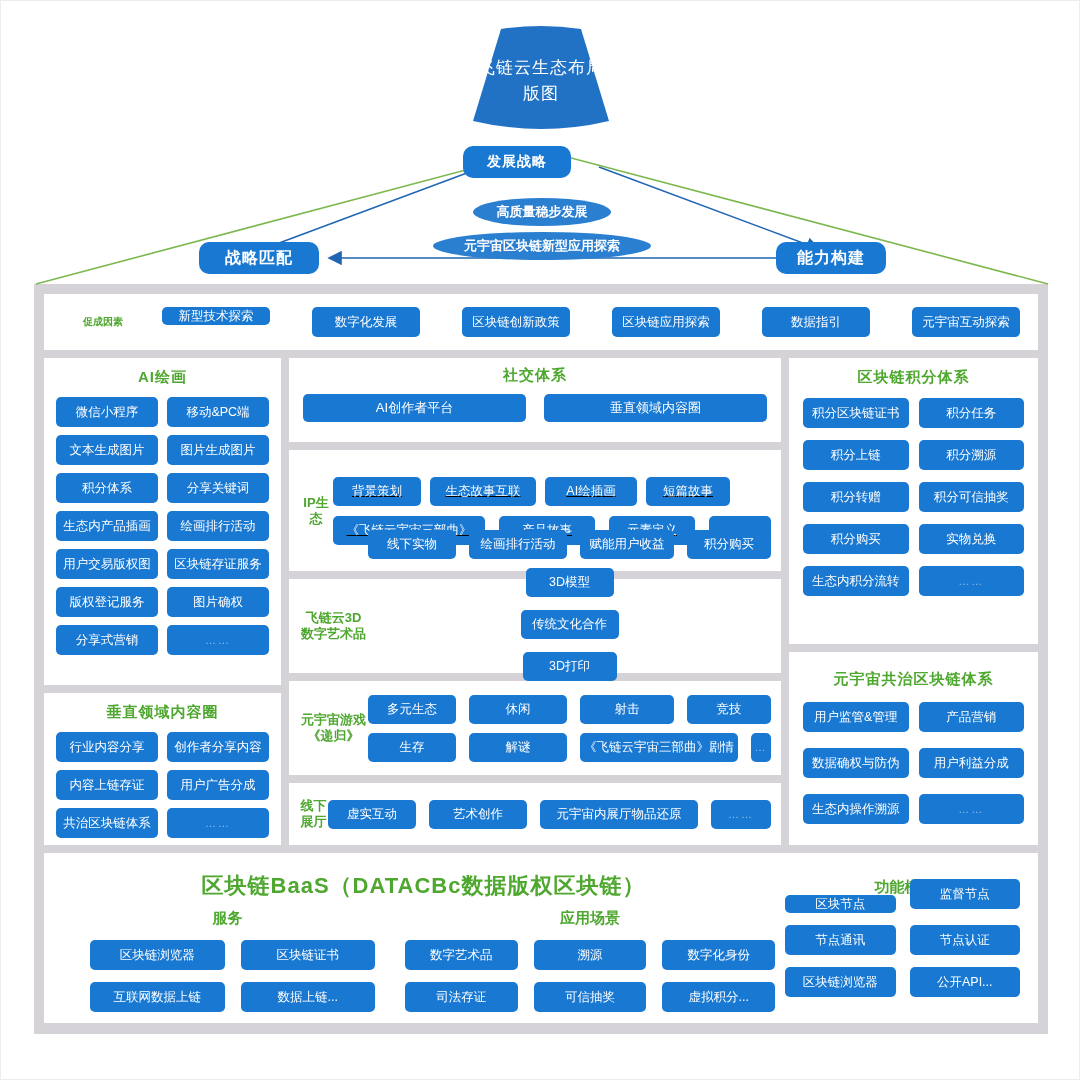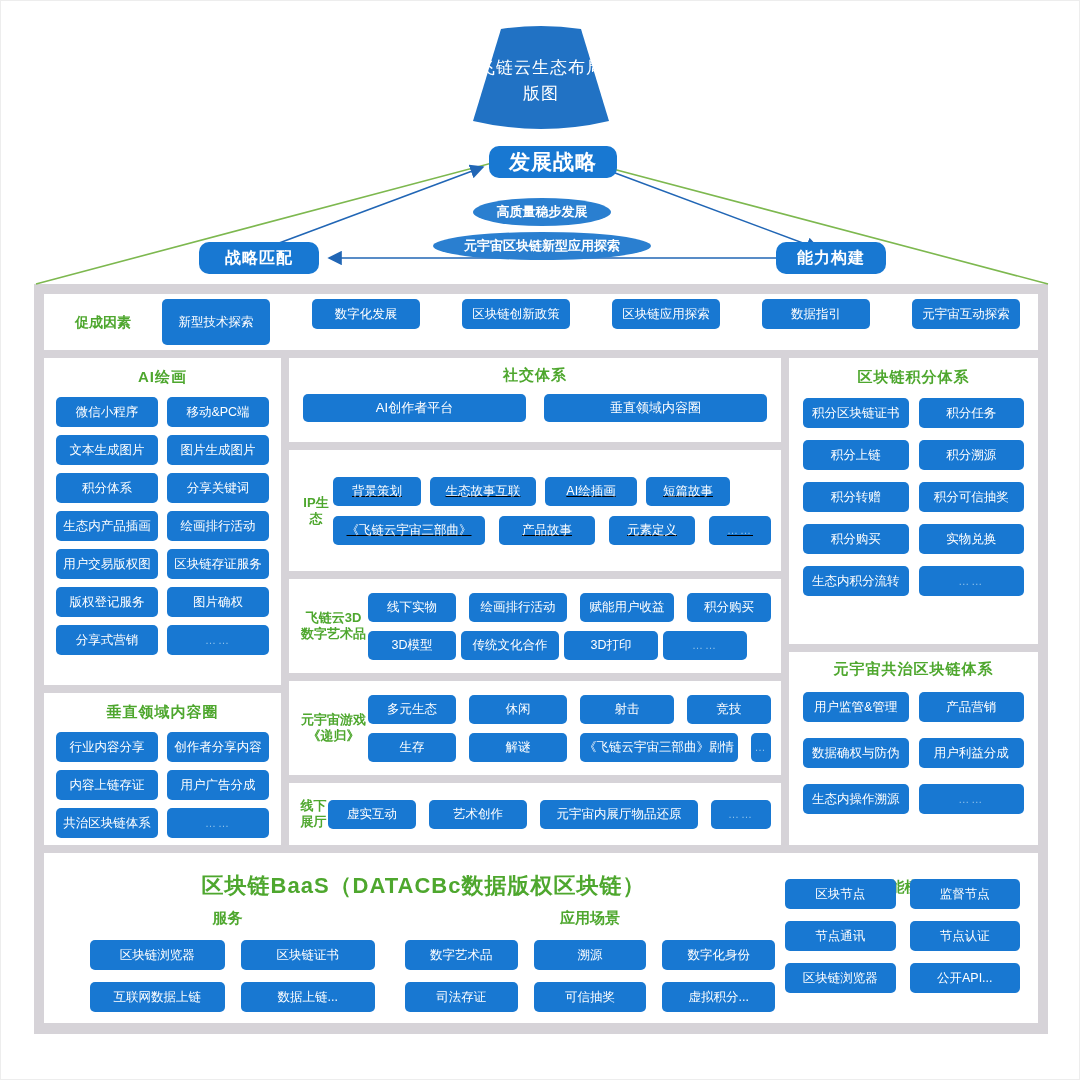--- a/index.html
+++ b/index.html
@@ -37,21 +37,21 @@
   }
 
   
   .strategy { position:absolute; left:0; top:135px; width:1080px; height:160px; z-index:4;}
   .pill {
     position:absolute;
     background:#1878d2; color:#fff; border-radius:9px;
     display:flex; align-items:center; justify-content:center;
     font-weight:bold; letter-spacing:1px;
   }
-  .pill.dev   { left:488px; top:10px;  width:128px; height:32px; font-size:21px; border-radius:10px;}
+  .pill.dev   { left:462px; top:10px;  width:108px; height:32px; font-size:14px; border-radius:10px;}
   .pill.match { left:198px; top:106px; width:120px; height:32px; font-size:16px; border-radius:10px;}
   .pill.cap   { left:775px; top:106px; width:110px; height:32px; font-size:16px; border-radius:10px;}
   .ellipse {
     position:absolute; background:#2a7fd0; color:#fff;
     border-radius:50%;
     display:flex; align-items:center; justify-content:center;
     font-size:13px; font-weight:bold; white-space:nowrap;
   }
   .ellipse.e1 { left:472px; top:62px;  width:138px; height:28px;}
   .ellipse.e2 { left:432px; top:96px;  width:218px; height:28px;}
@@ -122,23 +122,23 @@
     <div class="pill dev">发展战略</div>
     <div class="pill match">战略匹配</div>
     <div class="pill cap">能力构建</div>
     <div class="ellipse e1">高质量稳步发展</div>
     <div class="ellipse e2">元宇宙区块链新型应用探索</div>
   </div>
 
   <div class="body-frame"></div>
 
   <div class="card" style="left:43px; top:293px; width:994px; height:56px; display:flex; align-items:center;">
-    <div class="row-label" style="width:118px; font-size:14px;">促成因素</div>
+    <div class="row-label" style="width:118px; font-size:10px;">促成因素</div>
     <div id="factors-row" style="display:flex; gap:0; flex:1; justify-content:space-between; padding-right:18px;">
-        <div class="chip-static" style="width: 108px; height: 46px; flex: 0 0 auto;">新型技术探索</div>
+        <div class="chip-static" style="width: 108px; height: 18px; flex: 0 0 auto;">新型技术探索</div>
         <div class="chip-static" style="width: 108px; height: 30px; flex: 0 0 auto;">数字化发展</div>
         <div class="chip-static" style="width: 108px; height: 30px; flex: 0 0 auto;">区块链创新政策</div>
         <div class="chip-static" style="width: 108px; height: 30px; flex: 0 0 auto;">区块链应用探索</div>
         <div class="chip-static" style="width: 108px; height: 30px; flex: 0 0 auto;">数据指引</div>
         <div class="chip-static" style="width: 108px; height: 30px; flex: 0 0 auto;">元宇宙互动探索</div>
       </div>
   </div>
 
   <div class="card" style="left:43px; top:357px; width:237px; height:327px; padding:10px 12px;">
     <div class="sec-title" style="margin-bottom:10px;">AI绘画</div>
@@ -203,21 +203,21 @@
       <div>飞链云3D</div>
       <div>数字艺术品</div>
     </div>
     <div style="flex:1; display:flex; flex-direction:column; gap:9px;">
       <div id="a3-row1" class="flexrow" style="gap: 13px;">
           <div class="chip-static" style="width: 88px; flex: 0 0 auto;">线下实物</div>
           <div class="chip-static" style="width: 98px; flex: 0 0 auto;">绘画排行活动</div>
           <div class="chip-static" style="width: 94px; flex: 0 0 auto;">赋能用户收益</div>
           <div class="chip-static" style="width: 84px; flex: 0 0 auto;">积分购买</div>
         </div>
-      <div id="a3-row2" class="flexrow" style="gap: 5px;">
+      <div id="a3-row2" class="flexrow" style="gap: 13px; flex-direction: column;">
           <div class="chip-static" style="width: 88px; flex: 0 0 auto;">3D模型</div>
           <div class="chip-static" style="width: 98px; flex: 0 0 auto;">传统文化合作</div>
           <div class="chip-static" style="width: 94px; flex: 0 0 auto;">3D打印</div>
           <div class="chip-static dots" style="color: rgb(143, 194, 234); letter-spacing: 2px; font-size: 11px; width: 84px; flex: 0 0 auto;">……</div>
         </div>
     </div>
   </div>
 
   <div class="card" style="left:288px; top:680px; width:492px; height:94px; display:flex; align-items:center; padding:0 10px;">
     <div class="row-label" style="width:72px;">
@@ -259,21 +259,21 @@
         <div class="chip-static">积分溯源</div>
         <div class="chip-static">积分转赠</div>
         <div class="chip-static">积分可信抽奖</div>
         <div class="chip-static">积分购买</div>
         <div class="chip-static">实物兑换</div>
         <div class="chip-static">生态内积分流转</div>
         <div class="chip-static dots" style="color: rgb(143, 194, 234); letter-spacing: 2px; font-size: 11px;">……</div>
       </div>
   </div>
 
-  <div class="card" style="left:788px; top:651px; width:249px; height:193px; padding:8px 14px;">
+  <div class="card" style="left:788px; top:651px; width:249px; height:193px; padding:18px 14px;">
     <div class="sec-title" style="margin-bottom:13px;">元宇宙共治区块链体系</div>
     <div id="gov-grid" class="grid2" style="gap:16px 10px;">
         <div class="chip-static">用户监管&amp;管理</div>
         <div class="chip-static">产品营销</div>
         <div class="chip-static">数据确权与防伪</div>
         <div class="chip-static">用户利益分成</div>
         <div class="chip-static">生态内操作溯源</div>
         <div class="chip-static dots" style="color: rgb(143, 194, 234); letter-spacing: 2px; font-size: 11px;">……</div>
       </div>
   </div>
@@ -307,21 +307,21 @@
             <div class="chip-static" style="height: 30px;">溯源</div>
             <div class="chip-static" style="height: 30px;">数字化身份</div>
             <div class="chip-static" style="height: 30px;">司法存证</div>
             <div class="chip-static" style="height: 30px;">可信抽奖</div>
             <div class="chip-static" style="height: 30px;">虚拟积分...</div>
           </div>
       </div>
 
       <div style="width:235px;">
         <div id="mod-grid" class="grid2" style="margin-top:-30px; gap:12px 14px;">
-            <div class="chip-static" style="height: 30px;">区块节点</div>
+            <div class="chip-static" style="height: 18px; margin-top: 16px;">区块节点</div>
             <div class="chip-static" style="height: 30px;">监督节点</div>
             <div class="chip-static" style="height: 30px;">节点通讯</div>
             <div class="chip-static" style="height: 30px;">节点认证</div>
             <div class="chip-static" style="height: 30px;">区块链浏览器</div>
             <div class="chip-static" style="height: 30px;">公开API...</div>
           </div>
       </div>
     </div>
   </div>
 

